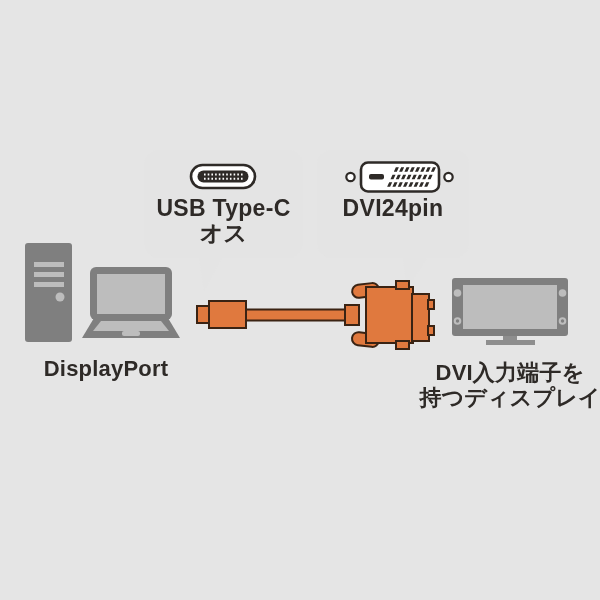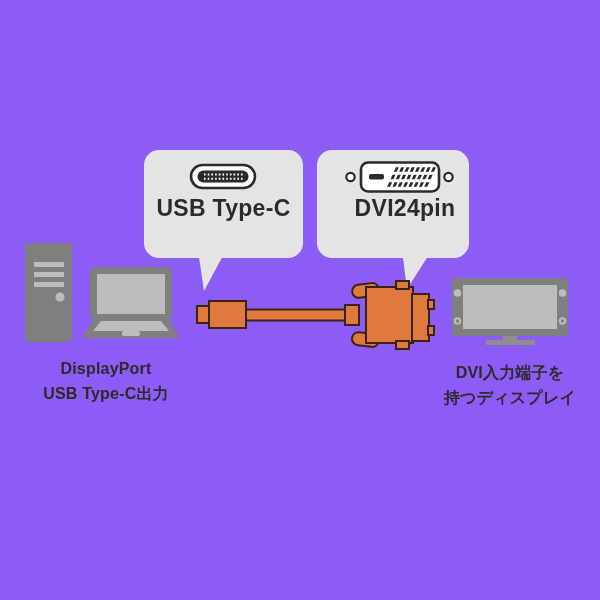--- a/index.html
+++ b/index.html
@@ -1,23 +1,23 @@
 <!DOCTYPE html>
 <html><head>
 <meta charset="utf-8">
 <style>
   html,body{margin:0;padding:0;background:#ffffff;}
   #stage{
-    position:relative;width:600px;height:600px;background:#8b5cf6;overflow:hidden;
+    position:relative;width:600px;height:600px;background:#e5e5e5;overflow:hidden;
     font-family:"Liberation Sans","DejaVu Sans",sans-serif;
   }
   #art{position:absolute;left:0;top:0;}
   .txt{position:absolute;color:#2e2a27;font-weight:700;text-align:center;}
   .callout-txt{font-size:23px;line-height:25px;letter-spacing:.3px;}
-  .caption-txt{font-size:16px;line-height:24.5px;letter-spacing:.2px;}
+  .caption-txt{font-size:22px;line-height:24.5px;letter-spacing:.2px;}
   .txt span{display:block;}
 </style>
 </head>
 <body>
 
 <div id="stage">
 
   <svg id="art" width="600" height="600" viewBox="0 0 600 600">
 
     <g fill="#e4e4e4">
@@ -91,27 +91,27 @@
       <rect x="396" y="281" width="13" height="8"></rect>
       <rect x="396" y="341" width="13" height="8"></rect>
       <rect x="412" y="294" width="17" height="47"></rect>
       <rect x="428" y="300" width="6" height="9"></rect>
       <rect x="428" y="326" width="6" height="9"></rect>
     </g>
   </svg>
 
   <div class="txt callout-txt" style="left:144px;top:196px;width:159px;">
     <span>USB Type-C</span>
+    <span>オス</span>
   </div>
-  <div class="txt callout-txt" style="left:317px;top:196px;width:152px;margin-left:12px;">
+  <div class="txt callout-txt" style="left:317px;top:196px;width:152px;">
     <span>DVI24pin</span>
   </div>
 
   <div class="txt caption-txt" style="left:2px;top:357px;width:208px;">
     <span>DisplayPort</span>
-    <span>USB Type-C出力</span>
   </div>
   <div class="txt caption-txt" style="left:415px;top:360px;width:190px;line-height:25px;">
     <span>DVI入力端子を</span>
     <span>持つディスプレイ</span>
   </div>
 
 </div>
 
 </body></html>

